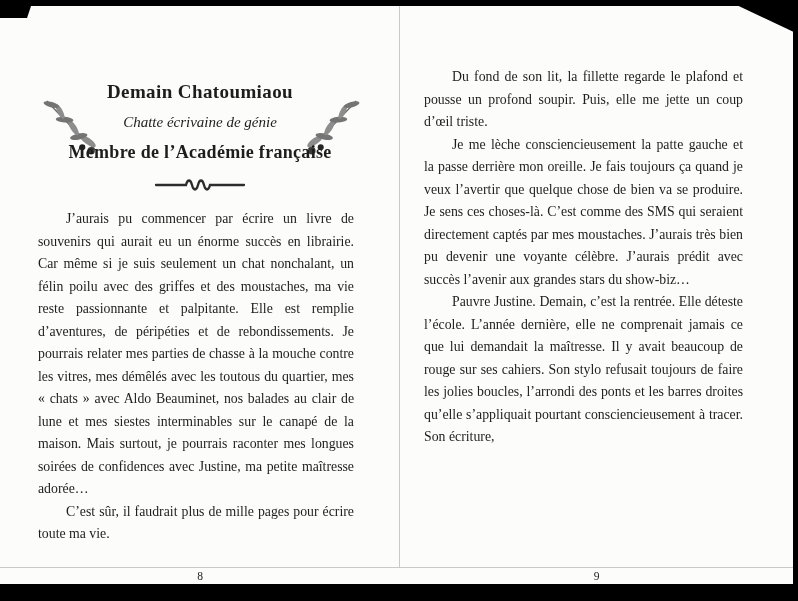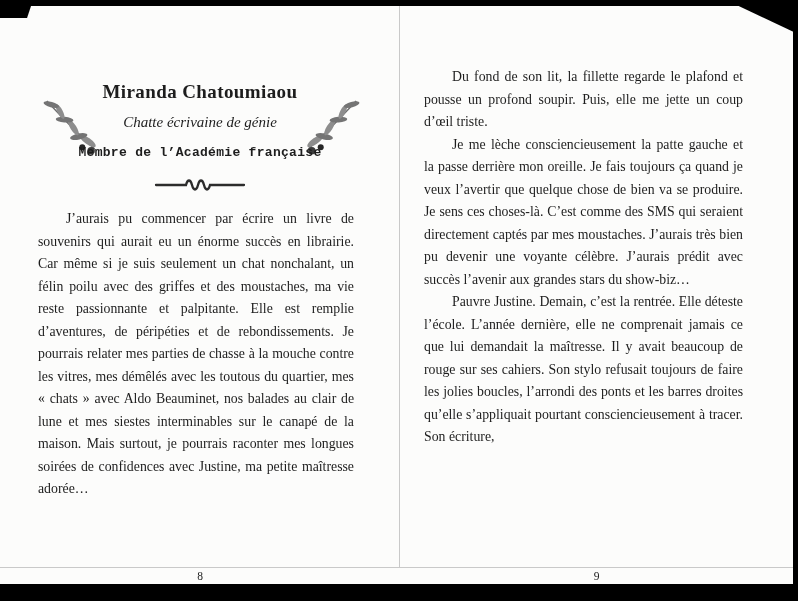--- a/index.html
+++ b/index.html
@@ -41,22 +41,22 @@
     text-align:center;color:var(--ink);
   }
   .title{
     margin:0;font-size:19px;font-weight:bold;
     letter-spacing:.4px;line-height:24px;
   }
   .subtitle{
     margin:9px 0 0 0;font-style:italic;font-size:15px;line-height:19px;text-align:center;
   }
   .affiliation{
-    margin:12px 0 0 0;font-weight:bold;font-size:13px;
-    letter-spacing:.3px;line-height:17px;font-family:Liberation Mono, monospace;
+    margin:12px 0 0 0;font-weight:bold;font-size:18px;
+    letter-spacing:.3px;line-height:17px;
   }
   .ornament{margin:15px auto 0 auto;height:18px;}
 
   .branch{position:absolute;width:62px;height:70px;}
   .branch-left{left:38px;top:84px;transform:scaleX(-1);}
   .branch-right{left:303px;top:84px;}
 
   .paras{position:absolute;color:var(--ink);}
   .paras-left{left:38px;top:202px;width:316px;}
   .paras-right{left:424px;top:60px;width:319px;}
@@ -96,32 +96,33 @@
 <div class="spread">
 
   <svg class="branch branch-left" viewBox="0 0 70 74">
     <use href="#branch-def"></use>
   </svg>
   <svg class="branch branch-right" viewBox="0 0 70 74">
     <use href="#branch-def"></use>
   </svg>
 
   <div class="header">
-    <h1 class="title">Miranda Chatoumiaou</h1>
+    <h1 class="title">Demain Chatoumiaou</h1>
     <div class="subtitle">Chatte écrivaine de génie</div>
     <div class="affiliation">Membre de l’Académie française</div>
     <div class="ornament">
       <svg viewBox="0 0 96 18" width="96" height="18">
         <path d="M4 9 L34 9 C35.5 3 38.5 3 40 9 C41.5 15 44.5 15 46 9 C47.5 3 50.5 3 52 9 C53.5 15 56.5 15 58 9 L92 9" stroke="#2c2c2c" stroke-width="2.3" fill="none" stroke-linecap="round"></path>
       </svg>
     </div>
   </div>
 
   <div class="paras paras-left" lang="fr">
       <p class="para">J’aurais pu commencer par écrire un livre de souvenirs qui aurait eu un énorme succès en librairie. Car même si je suis seulement un chat nonchalant, un félin poilu avec des griffes et des moustaches, ma vie reste passionnante et palpitante. Elle est remplie d’aventures, de péripéties et de rebondissements. Je pourrais relater mes parties de chasse à la mouche contre les vitres, mes démêlés avec les toutous du quartier, mes « chats » avec Aldo Beauminet, nos balades au clair de lune et mes siestes interminables sur le canapé de la maison. Mais surtout, je pourrais raconter mes longues soirées de confidences avec Justine, ma petite maîtresse adorée…</p>
+      <p class="para">C’est sûr, il faudrait plus de mille pages pour écrire toute ma vie.</p>
     </div>
 
   <div class="paras paras-right" lang="fr">
       <p class="para">Du fond de son lit, la fillette regarde le plafond et pousse un profond soupir. Puis, elle me jette un coup d’œil triste.</p>
       <p class="para">Je me lèche consciencieusement la patte gauche et la passe derrière mon oreille. Je fais toujours ça quand je veux l’avertir que quelque chose de bien va se produire. Je sens ces choses-là. C’est comme des SMS qui seraient directement captés par mes moustaches. J’aurais très bien pu devenir une voyante célèbre. J’aurais prédit avec succès l’avenir aux grandes stars du show-biz…</p>
       <p class="para">Pauvre Justine. Demain, c’est la rentrée. Elle déteste l’école. L’année dernière, elle ne comprenait jamais ce que lui demandait la maîtresse. Il y avait beaucoup de rouge sur ses cahiers. Son stylo refusait toujours de faire les jolies boucles, l’arrondi des ponts et les barres droites qu’elle s’appliquait pourtant consciencieusement à tracer. Son écriture,</p>
     </div>
 
 </div>
 

